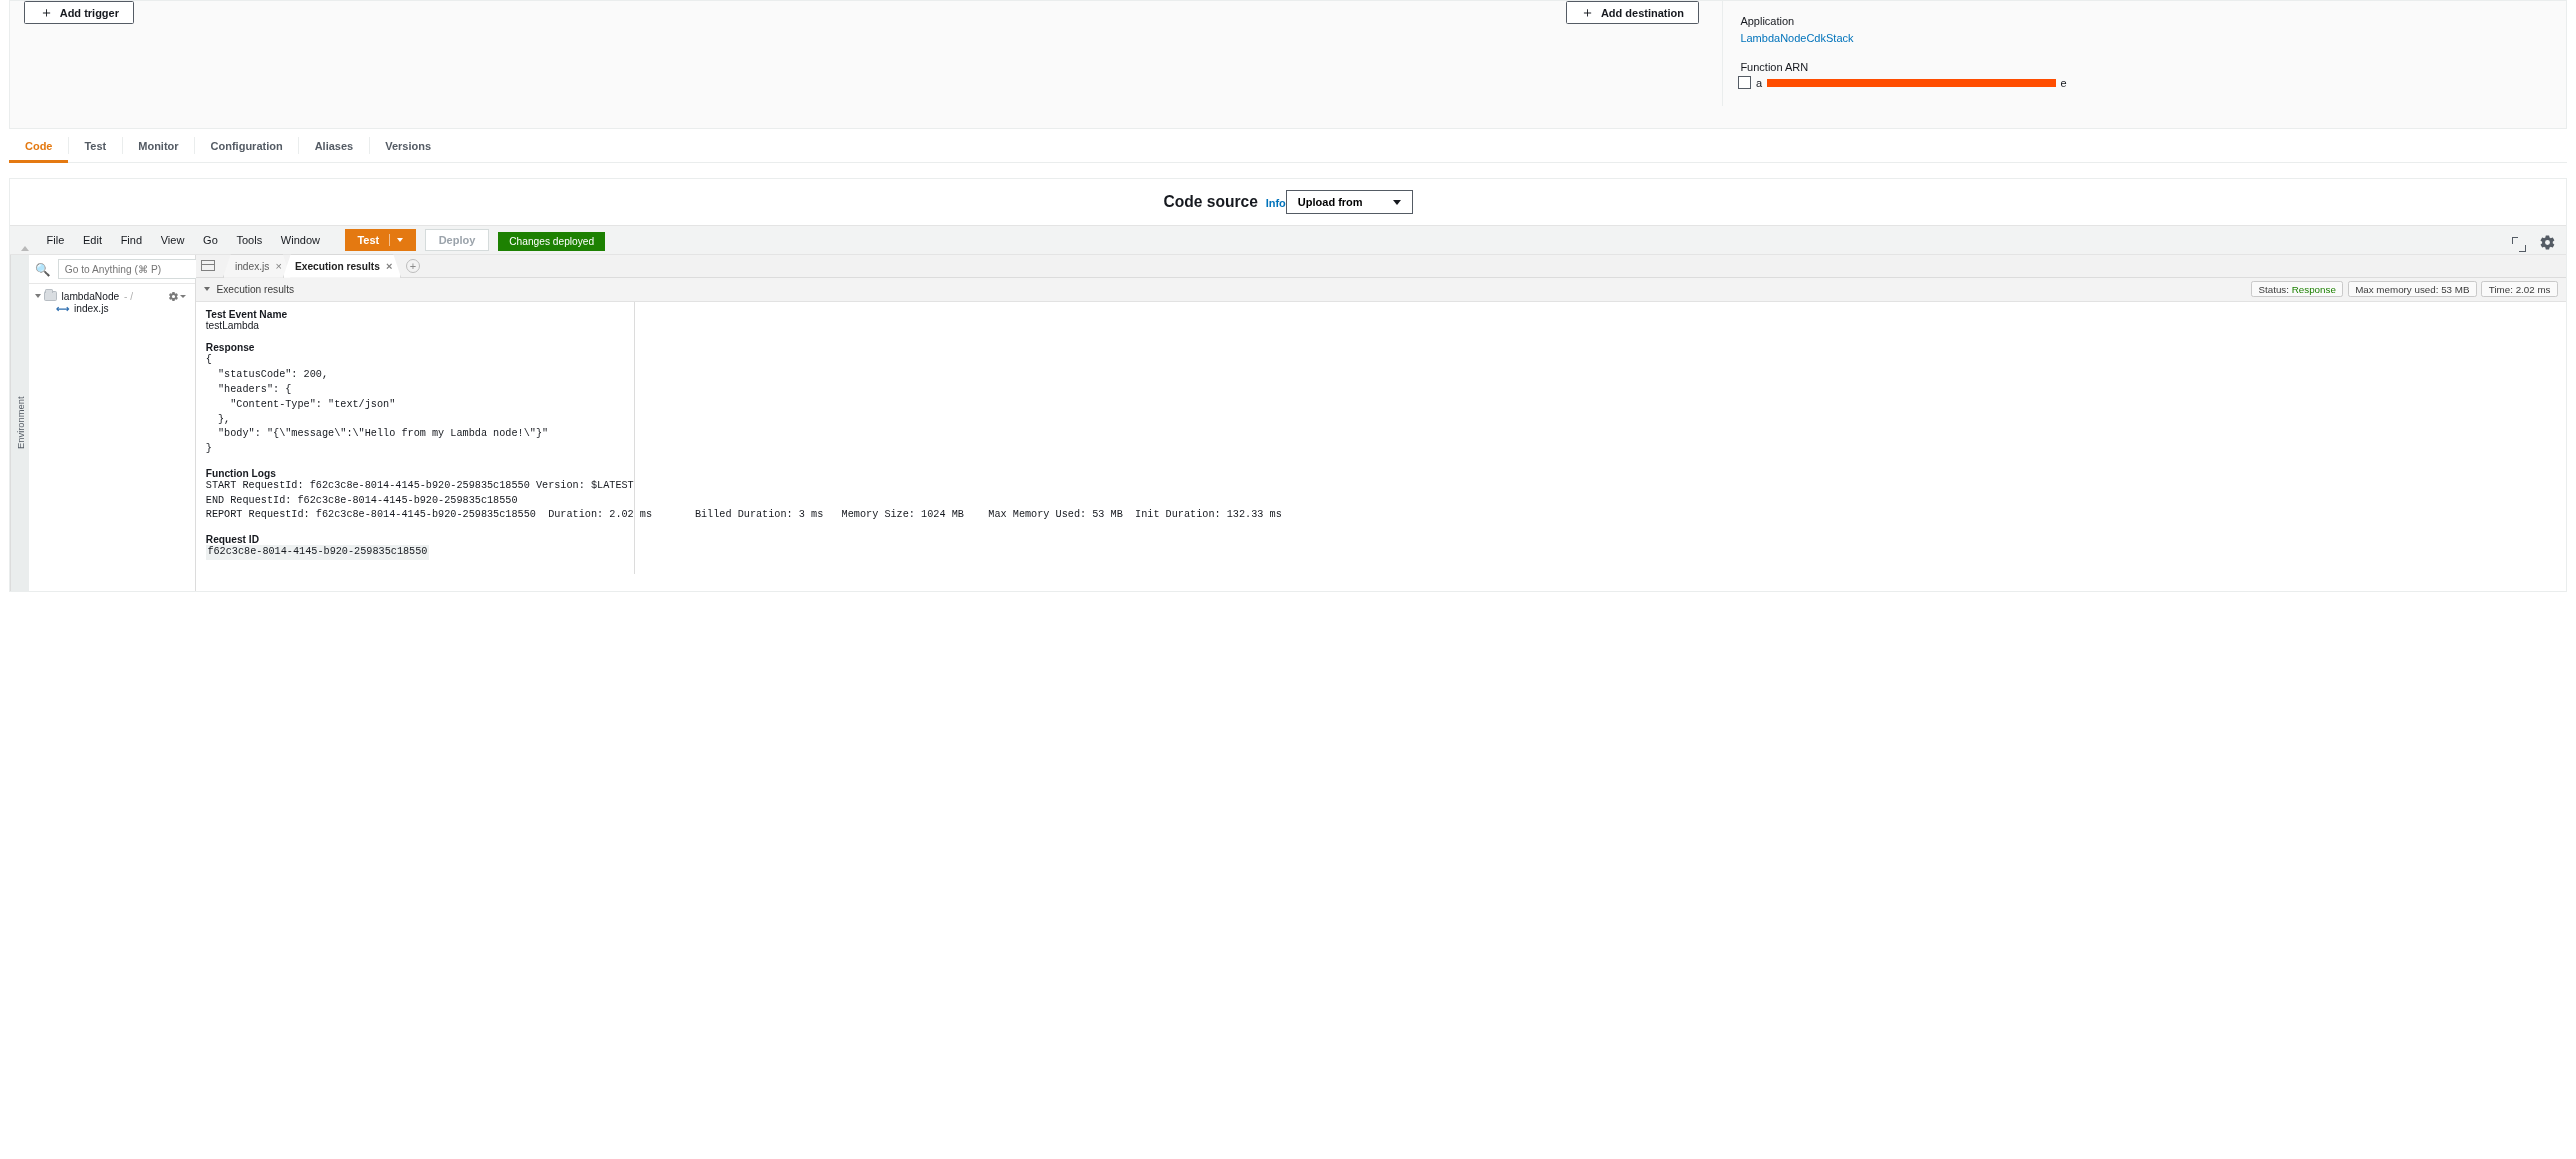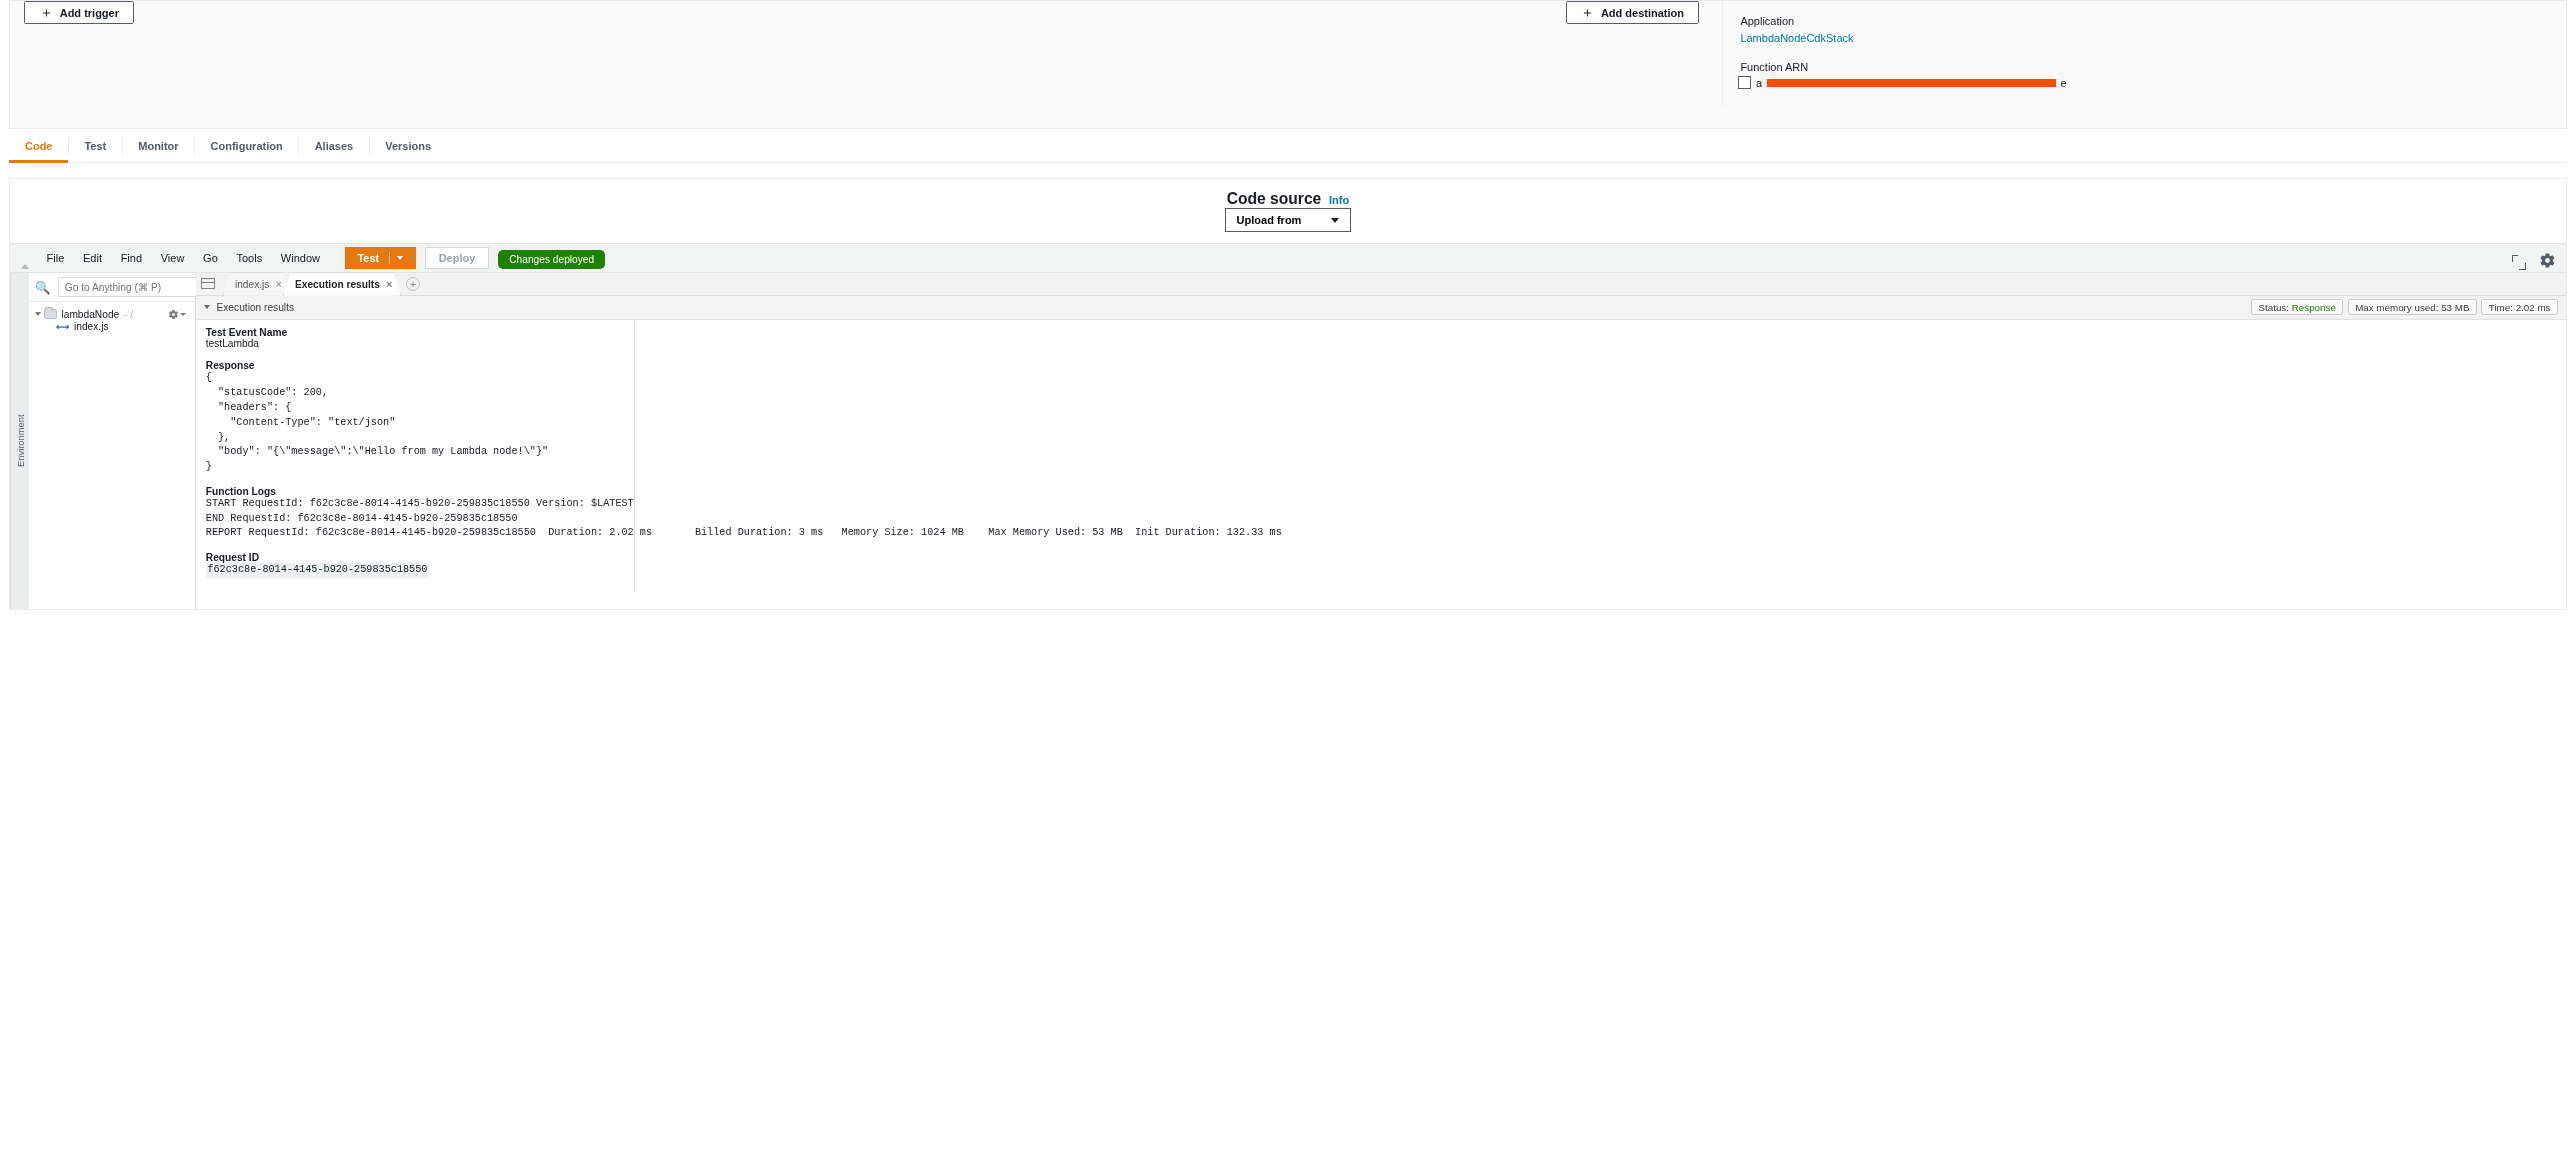--- a/index.html
+++ b/index.html
@@ -91,21 +91,20 @@
 
   
   .panel {
     margin: 15.6px 9.4px 0 9.4px;
     border:0.8px solid #eaeded;
     background:#fff;
   }
   .panel-header {
     display:flex; align-items:center; justify-content:center;
     padding: 11px 14px;
-    flex-direction: column;
   }
   .panel-title { display:flex; align-items:baseline; gap:7.8px; }
   .panel-title h2 { font-size: 15.6px; font-weight:700; }
   .info-link { color:#0073bb; font-size:11px; font-weight:700; cursor:pointer; }
   .upload-btn {
     border:0.8px solid #545b64; background:#fff; padding:4.7px 11px;
     font-weight:700; font-size:11px; display:flex; align-items:center; gap:30px; cursor:pointer;
   }
   .upload-btn .caret {
     width:0;height:0;border-left:4.7px solid transparent;border-right:4.7px solid transparent;border-top:5.5px solid #16191f;
@@ -128,21 +127,21 @@
     display:flex;align-items:center;
   }
   .test-btn .split { width:0.8px;height:12.5px;background:rgba(255,255,255,0.55); margin:0 7.8px 0 9.4px; }
   .test-btn .caret {
     width:0;height:0;border-left:3.9px solid transparent;border-right:3.9px solid transparent;border-top:4.7px solid #fff;
   }
   .deploy-btn {
     background:#fff; color:#9ba3ab; border:0.8px solid #d5dbdb; padding:3.9px 12.5px; font-size:11px; font-weight:700; margin-left:6.3px; cursor:default;
   }
   .deployed-pill {
-    background:#1d8102; color:#fff; border-radius:5px; padding:3.9px 11px; font-size:10.2px; margin-left:6.3px;
+    background:#1d8102; color:#fff; border-radius:0; padding:3.9px 11px; font-size:10.2px; margin-left:6.3px;
   }
   .toolbar-spacer { flex:1; }
   .fs-icon {
     width:12.5px; height:12.5px; position:relative; margin-right:11px; cursor:pointer;
   }
   .fs-icon::before, .fs-icon::after {
     content:""; position:absolute; width:5.5px; height:5.5px; border:1.6px solid #545b64;
   }
   .fs-icon::before { top:-0.8px; left:-0.8px; border-right:none; border-bottom:none; }
   .fs-icon::after  { bottom:-0.8px; right:-0.8px; border-left:none; border-top:none; }

